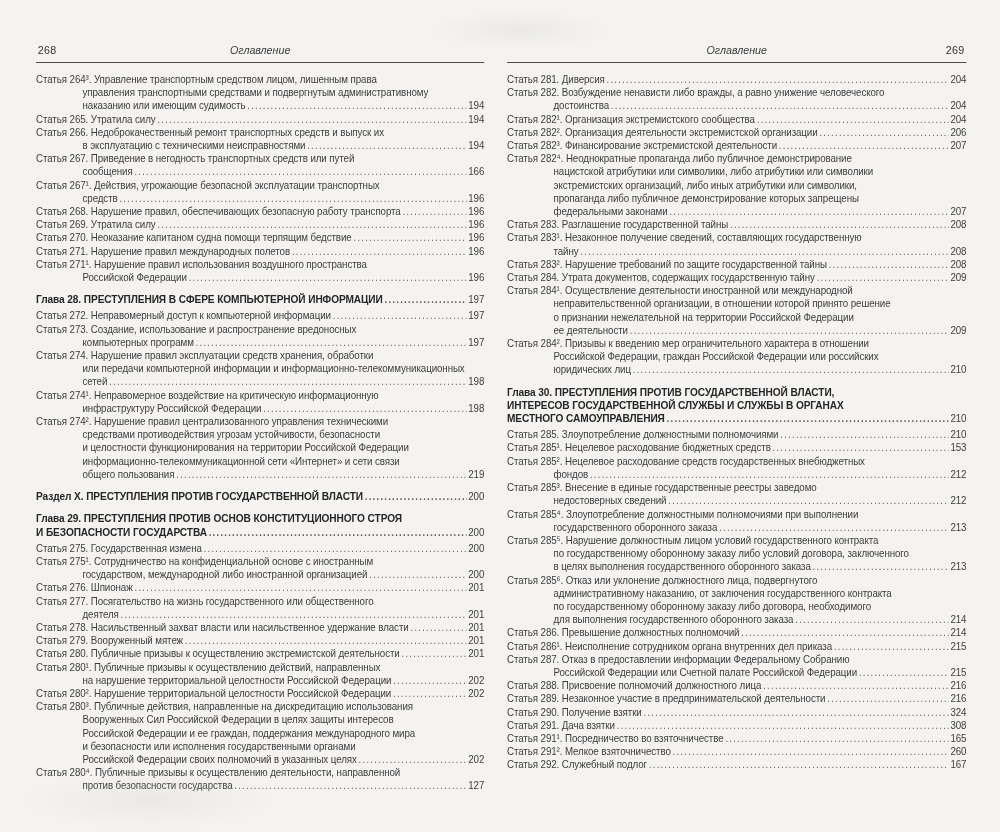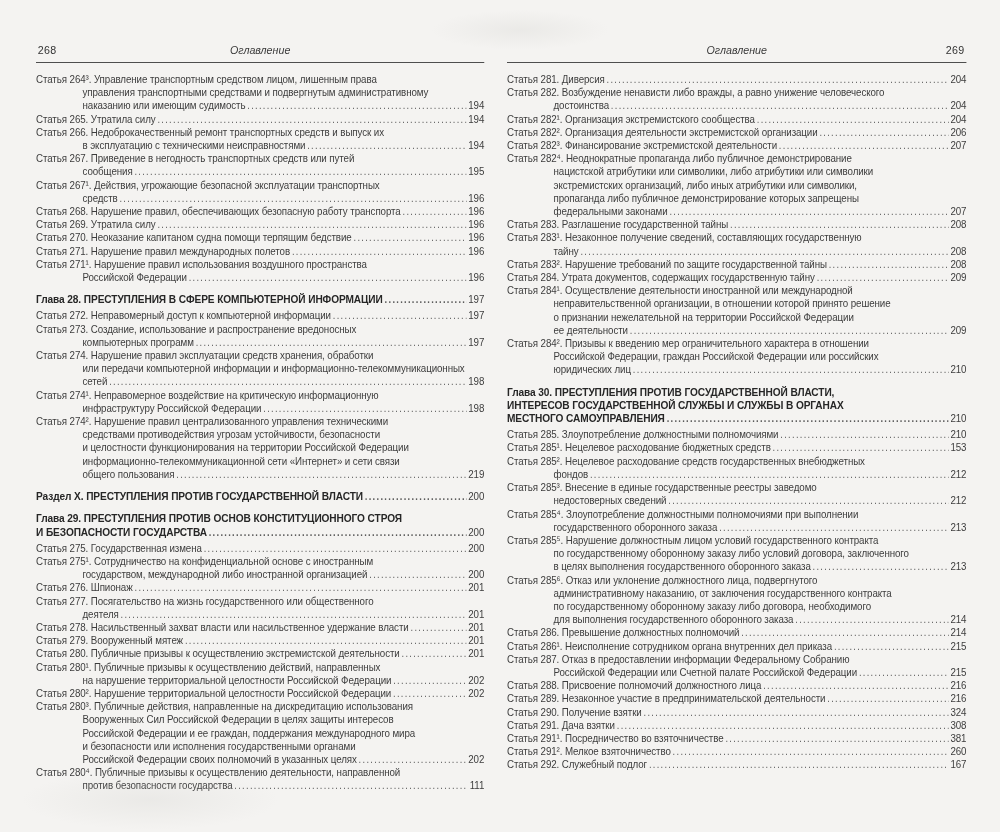--- a/index.html
+++ b/index.html
@@ -116,21 +116,21 @@
           <span class="txt">в эксплуатацию с техническими неисправностями</span>
           <span class="lead"></span>
           <span class="pg">194</span>
         </div>
       </div>
       <div class="toc-item entry">
         <div class="line">Статья 267. Приведение в негодность транспортных средств или путей</div>
         <div class="line cont last">
           <span class="txt">сообщения</span>
           <span class="lead"></span>
-          <span class="pg">195</span>
+          <span class="pg">166</span>
         </div>
       </div>
       <div class="toc-item entry">
         <div class="line">Статья 267¹. Действия, угрожающие безопасной эксплуатации транспортных</div>
         <div class="line cont last">
           <span class="txt">средств</span>
           <span class="lead"></span>
           <span class="pg">196</span>
         </div>
       </div>
@@ -310,21 +310,21 @@
           <span class="txt">Российской Федерации своих полномочий в указанных целях</span>
           <span class="lead"></span>
           <span class="pg">202</span>
         </div>
       </div>
       <div class="toc-item entry">
         <div class="line">Статья 280⁴. Публичные призывы к осуществлению деятельности, направленной</div>
         <div class="line cont last">
           <span class="txt">против безопасности государства</span>
           <span class="lead"></span>
-          <span class="pg">111</span>
+          <span class="pg">127</span>
         </div>
       </div>
     </div>
 </div>
 
 <div class="page" id="right-page">
   <div class="page-header">
     <span class="running-head">Оглавление</span>
     <span class="corner-num right">269</span>
   </div>
@@ -537,21 +537,21 @@
         <div class="line last">
           <span class="txt">Статья 291. Дача взятки</span>
           <span class="lead"></span>
           <span class="pg">308</span>
         </div>
       </div>
       <div class="toc-item entry">
         <div class="line last">
           <span class="txt">Статья 291¹. Посредничество во взяточничестве</span>
           <span class="lead"></span>
-          <span class="pg">381</span>
+          <span class="pg">165</span>
         </div>
       </div>
       <div class="toc-item entry">
         <div class="line last">
           <span class="txt">Статья 291². Мелкое взяточничество</span>
           <span class="lead"></span>
           <span class="pg">260</span>
         </div>
       </div>
       <div class="toc-item entry">

